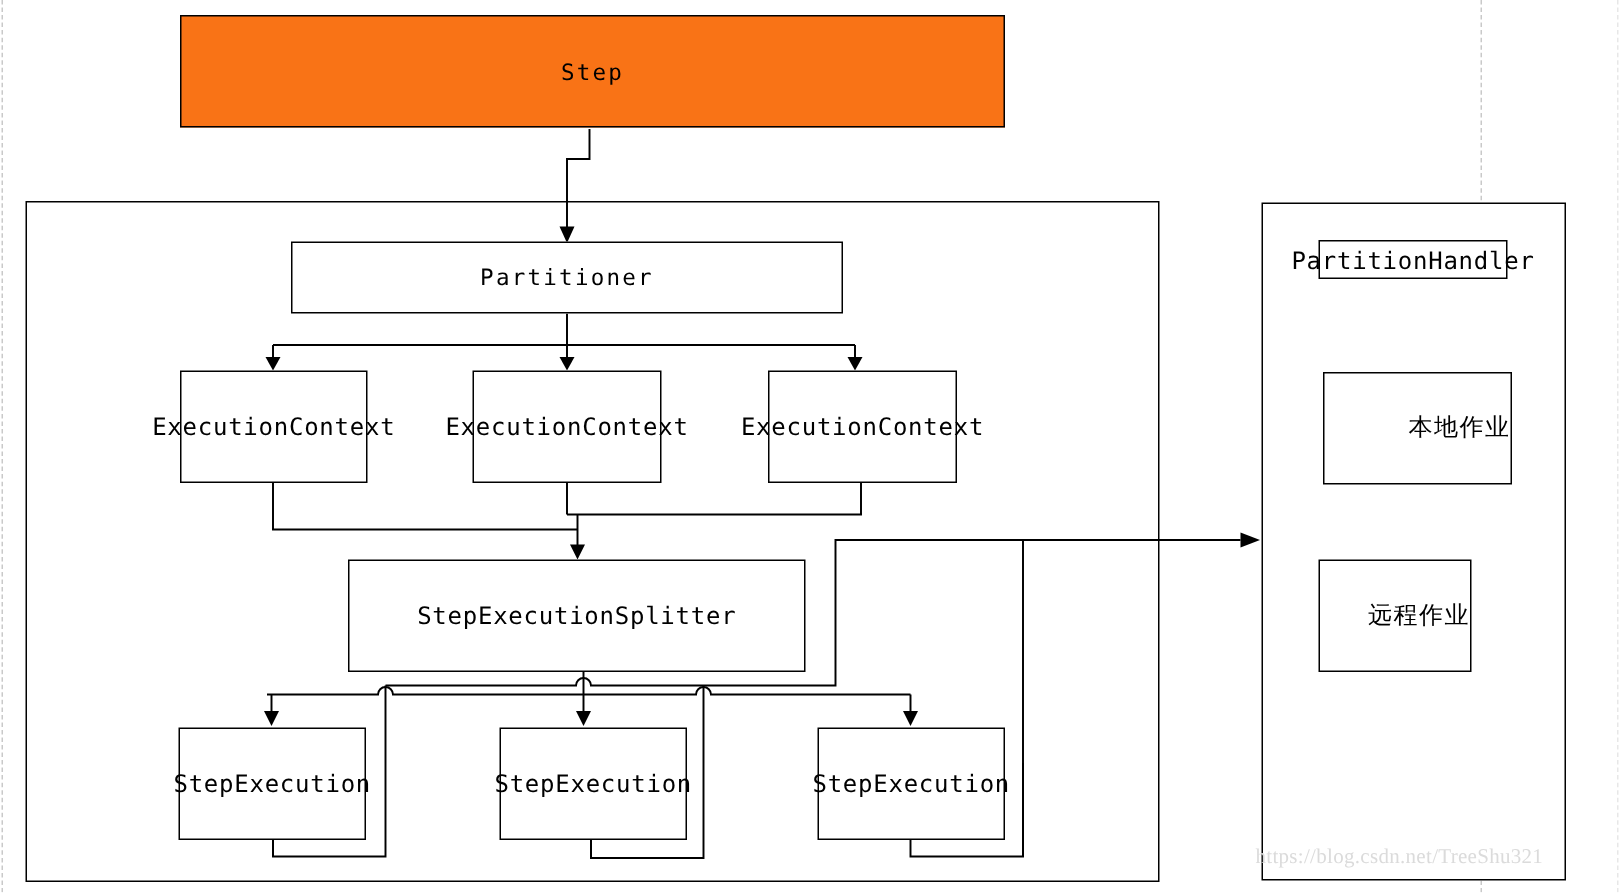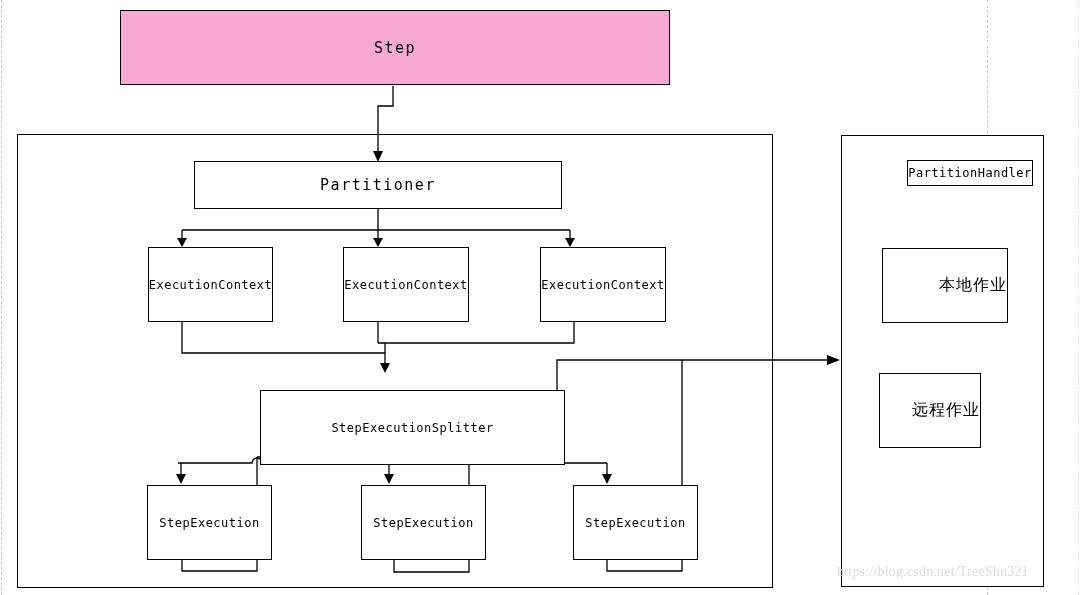--- a/index.html
+++ b/index.html
@@ -10,21 +10,21 @@
   }
   .guide{position:absolute;top:0;height:595px;width:0;border-left:1px dashed #c9c9c9;}
   .guide.faint{border-left-color:#e7e7e7;}
   .box{
     position:absolute;box-sizing:border-box;background:#ffffff;
     border:1.4px solid #000;display:flex;align-items:center;justify-content:center;
     color:#000;text-align:center;
   }
   .container{background:#ffffff;border:1.2px solid #000;}
   .lbl-lg{font-size:15px;letter-spacing:1.5px;}
-  .lbl-md{font-size:12px;letter-spacing:0.5px;margin-left:28px;}
+  .lbl-md{font-size:16px;letter-spacing:0.5px;}
   .lbl-cn{font-size:16px;letter-spacing:1px;font-family:"Liberation Sans",sans-serif;justify-content:flex-end;}
   #connectors{position:absolute;left:0;top:0;pointer-events:none;}
   #watermark{
     position:absolute;left:837px;top:564px;width:243px;font-size:14px;
     color:#dbdbdb;font-family:Liberation Serif, serif;white-space:nowrap;
     letter-spacing:0.2px;
   }
 </style>
 </head>
 <body>
@@ -63,39 +63,39 @@
       <polygon points="373,238 383,238 378,247"></polygon>
       <polygon points="565,238 575,238 570,247"></polygon>
       <polygon points="380,363 390,363 385,373"></polygon>
       <polygon points="176,474 186,474 181,484"></polygon>
       <polygon points="384,474 394,474 389,484"></polygon>
       <polygon points="602,474 612,474 607,484"></polygon>
       <polygon points="827,355 827,365 840,360"></polygon>
     </g>
   </svg>
 
-  <div class="box lbl-lg" id="step-box" style="left: 120px; top: 10px; width: 550px; height: 75px; background: #f9a8d4;">
+  <div class="box lbl-lg" id="step-box" style="left: 120px; top: 10px; width: 550px; height: 75px; background: #f97316;">
     <span>Step</span>
   </div>
 
   <div class="box lbl-lg" style="left:194px;top:161px;width:368px;height:48px;">
     <span>Partitioner</span>
   </div>
 
   <div class="box lbl-md" style="left:120px;top:247px;width:125px;height:75px;">
     <span>ExecutionContext</span>
   </div>
   <div class="box lbl-md" style="left:315px;top:247px;width:126px;height:75px;">
     <span>ExecutionContext</span>
   </div>
   <div class="box lbl-md" style="left:512px;top:247px;width:126px;height:75px;">
     <span>ExecutionContext</span>
   </div>
 
-  <div class="box lbl-md" style="left:232px;top:390px;width:305px;height:75px;align-items:center;">
+  <div class="box lbl-md" style="left:232px;top:373px;width:305px;height:75px;align-items:center;">
     <span>StepExecutionSplitter</span>
   </div>
 
   <div class="box lbl-md" style="left:119px;top:485px;width:125px;height:75px;">
     <span>StepExecution</span>
   </div>
   <div class="box lbl-md" style="left:333px;top:485px;width:125px;height:75px;">
     <span>StepExecution</span>
   </div>
   <div class="box lbl-md" style="left:545px;top:485px;width:125px;height:75px;">

